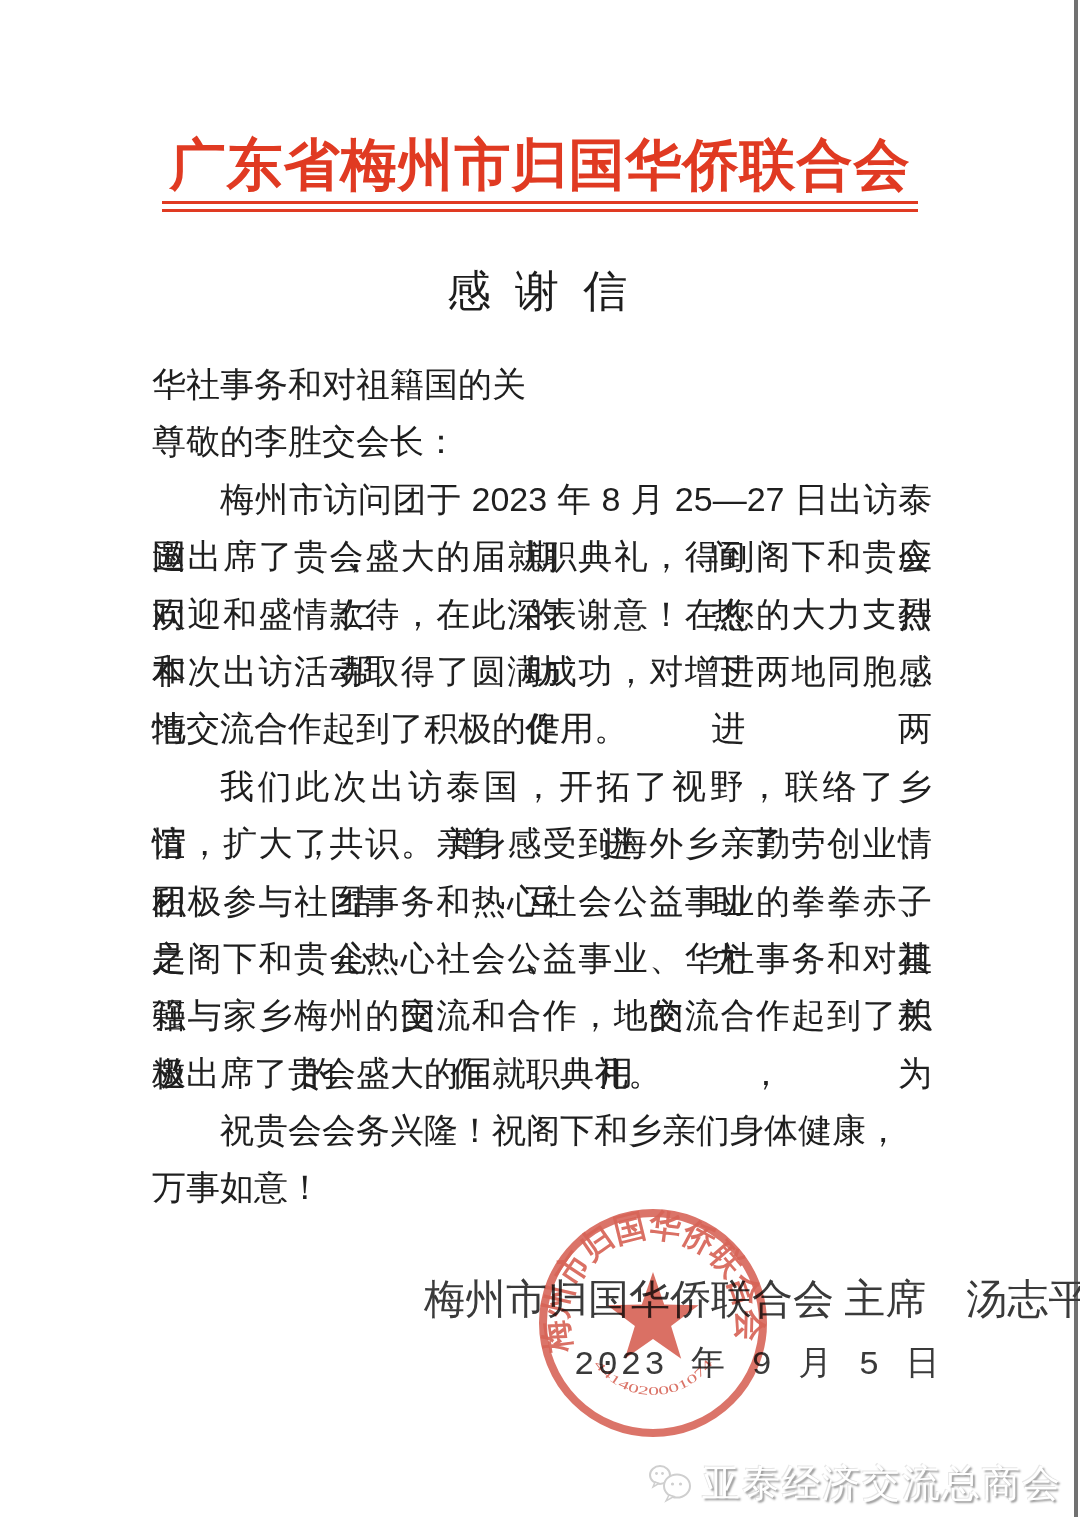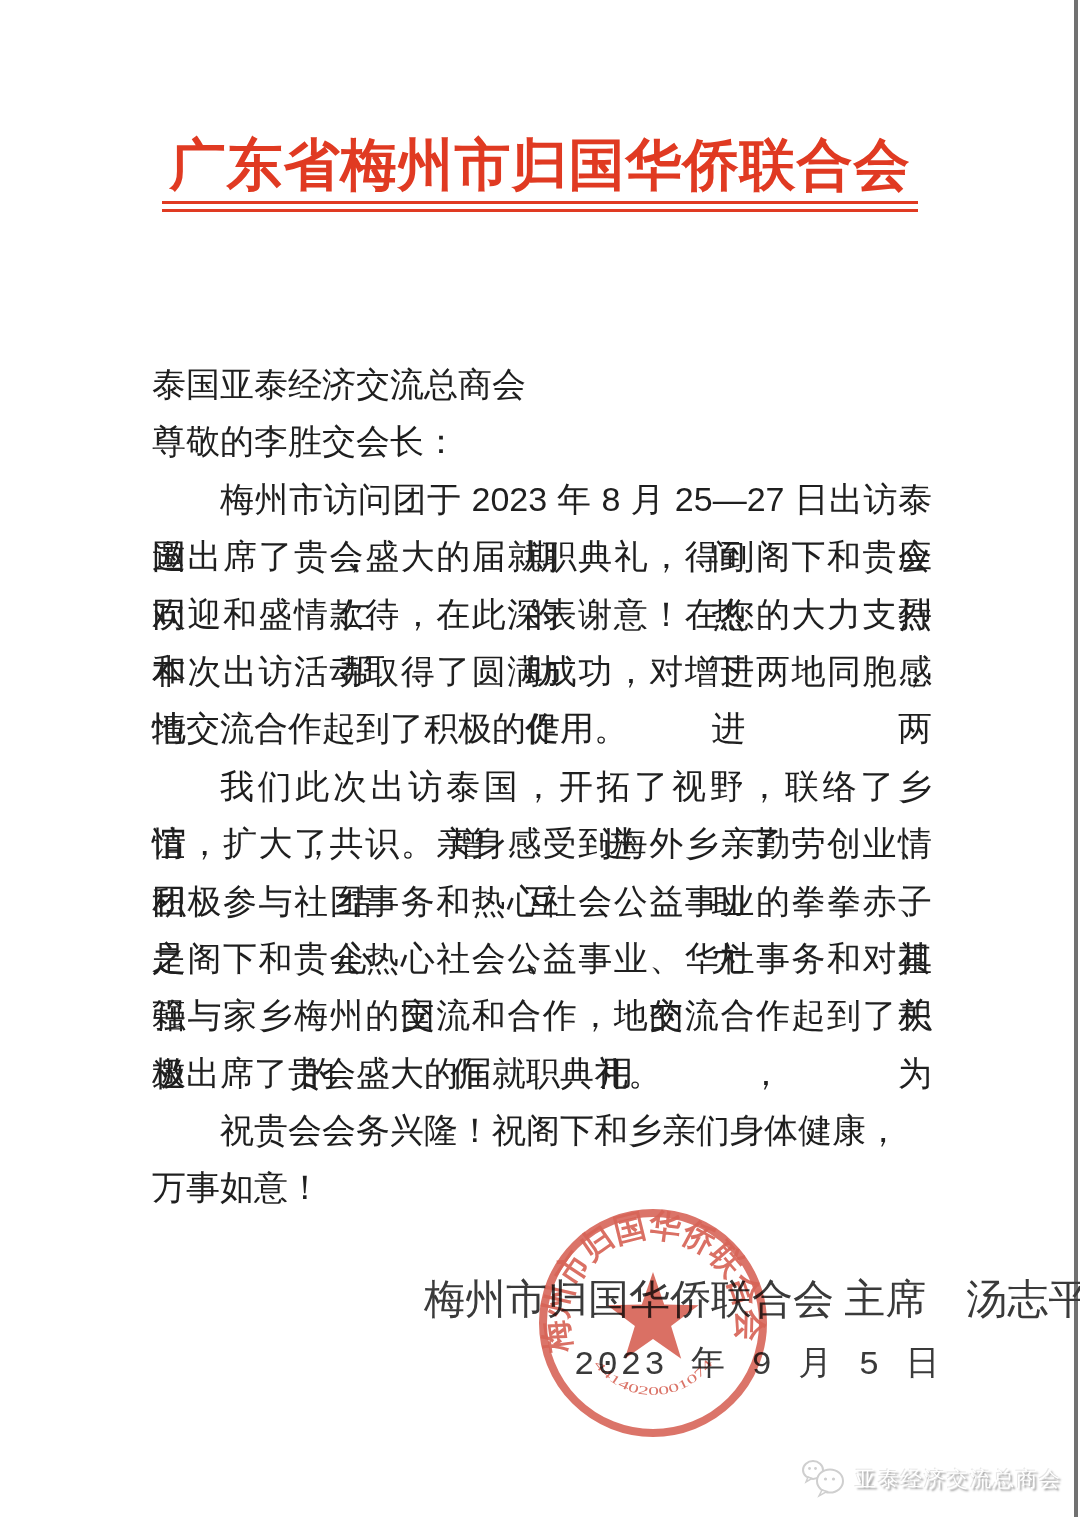--- a/index.html
+++ b/index.html
@@ -64,39 +64,40 @@
     width:250px;height:250px;
     mix-blend-mode:multiply;
     opacity:.93;
   }
   .seal text{font-family:"Liberation Serif", serif;}
   .watermark{
     position:absolute;top:1458px;right:18px;
     display:flex;align-items:center;gap:8px;
   }
   .watermark-label{
-    font-size:21px;letter-spacing:2px;white-space:nowrap;
+    font-size:38px;letter-spacing:2px;white-space:nowrap;
     color:#ffffff;
     text-shadow:2px 2px 2px rgba(150,150,150,.95), -1px -1px 0 rgba(205,205,205,.5);
   }
 </style>
 </head>
 <body>
 
 <div class="page">
 
   <div class="edge-line"></div>
 
   <div class="org-title" style="color:#e03a22;">广东省梅州市归国华侨联合会</div>
 
   <div class="title-underline" style="border-color:#e03a22;"></div>
 
+  <div class="letter-title">感 谢 信</div>
 
   <div class="body-block">
-    <div class="line">泰国亚泰经济交流总商会</div>
+    <div class="line">华社事务和对祖籍国的关</div>
     <div class="line">尊敬的李胜交会长：</div>
     <div id="body-lines">
         <div class="line indent fill">梅州市访问团于 2023 年 8 月 25—27 日出访泰国，期间应</div>
         <div class="line fill">邀出席了贵会盛大的届就职典礼，得到阁下和贵会同仁的热烈</div>
         <div class="line fill">欢迎和盛情款待，在此深表谢意！在您的大力支持和帮助下，</div>
         <div class="line fill">本次出访活动取得了圆满成功，对增进两地同胞感情、促进两</div>
         <div class="line">地交流合作起到了积极的作用。</div>
         <div class="line indent fill">我们此次出访泰国，开拓了视野，联络了乡情，增进了情</div>
         <div class="line fill">谊，扩大了共识。亲身感受到海外乡亲勤劳创业、团结互助、</div>
         <div class="line fill">积极参与社团事务和热心社会公益事业的拳拳赤子之心。尤其</div>

